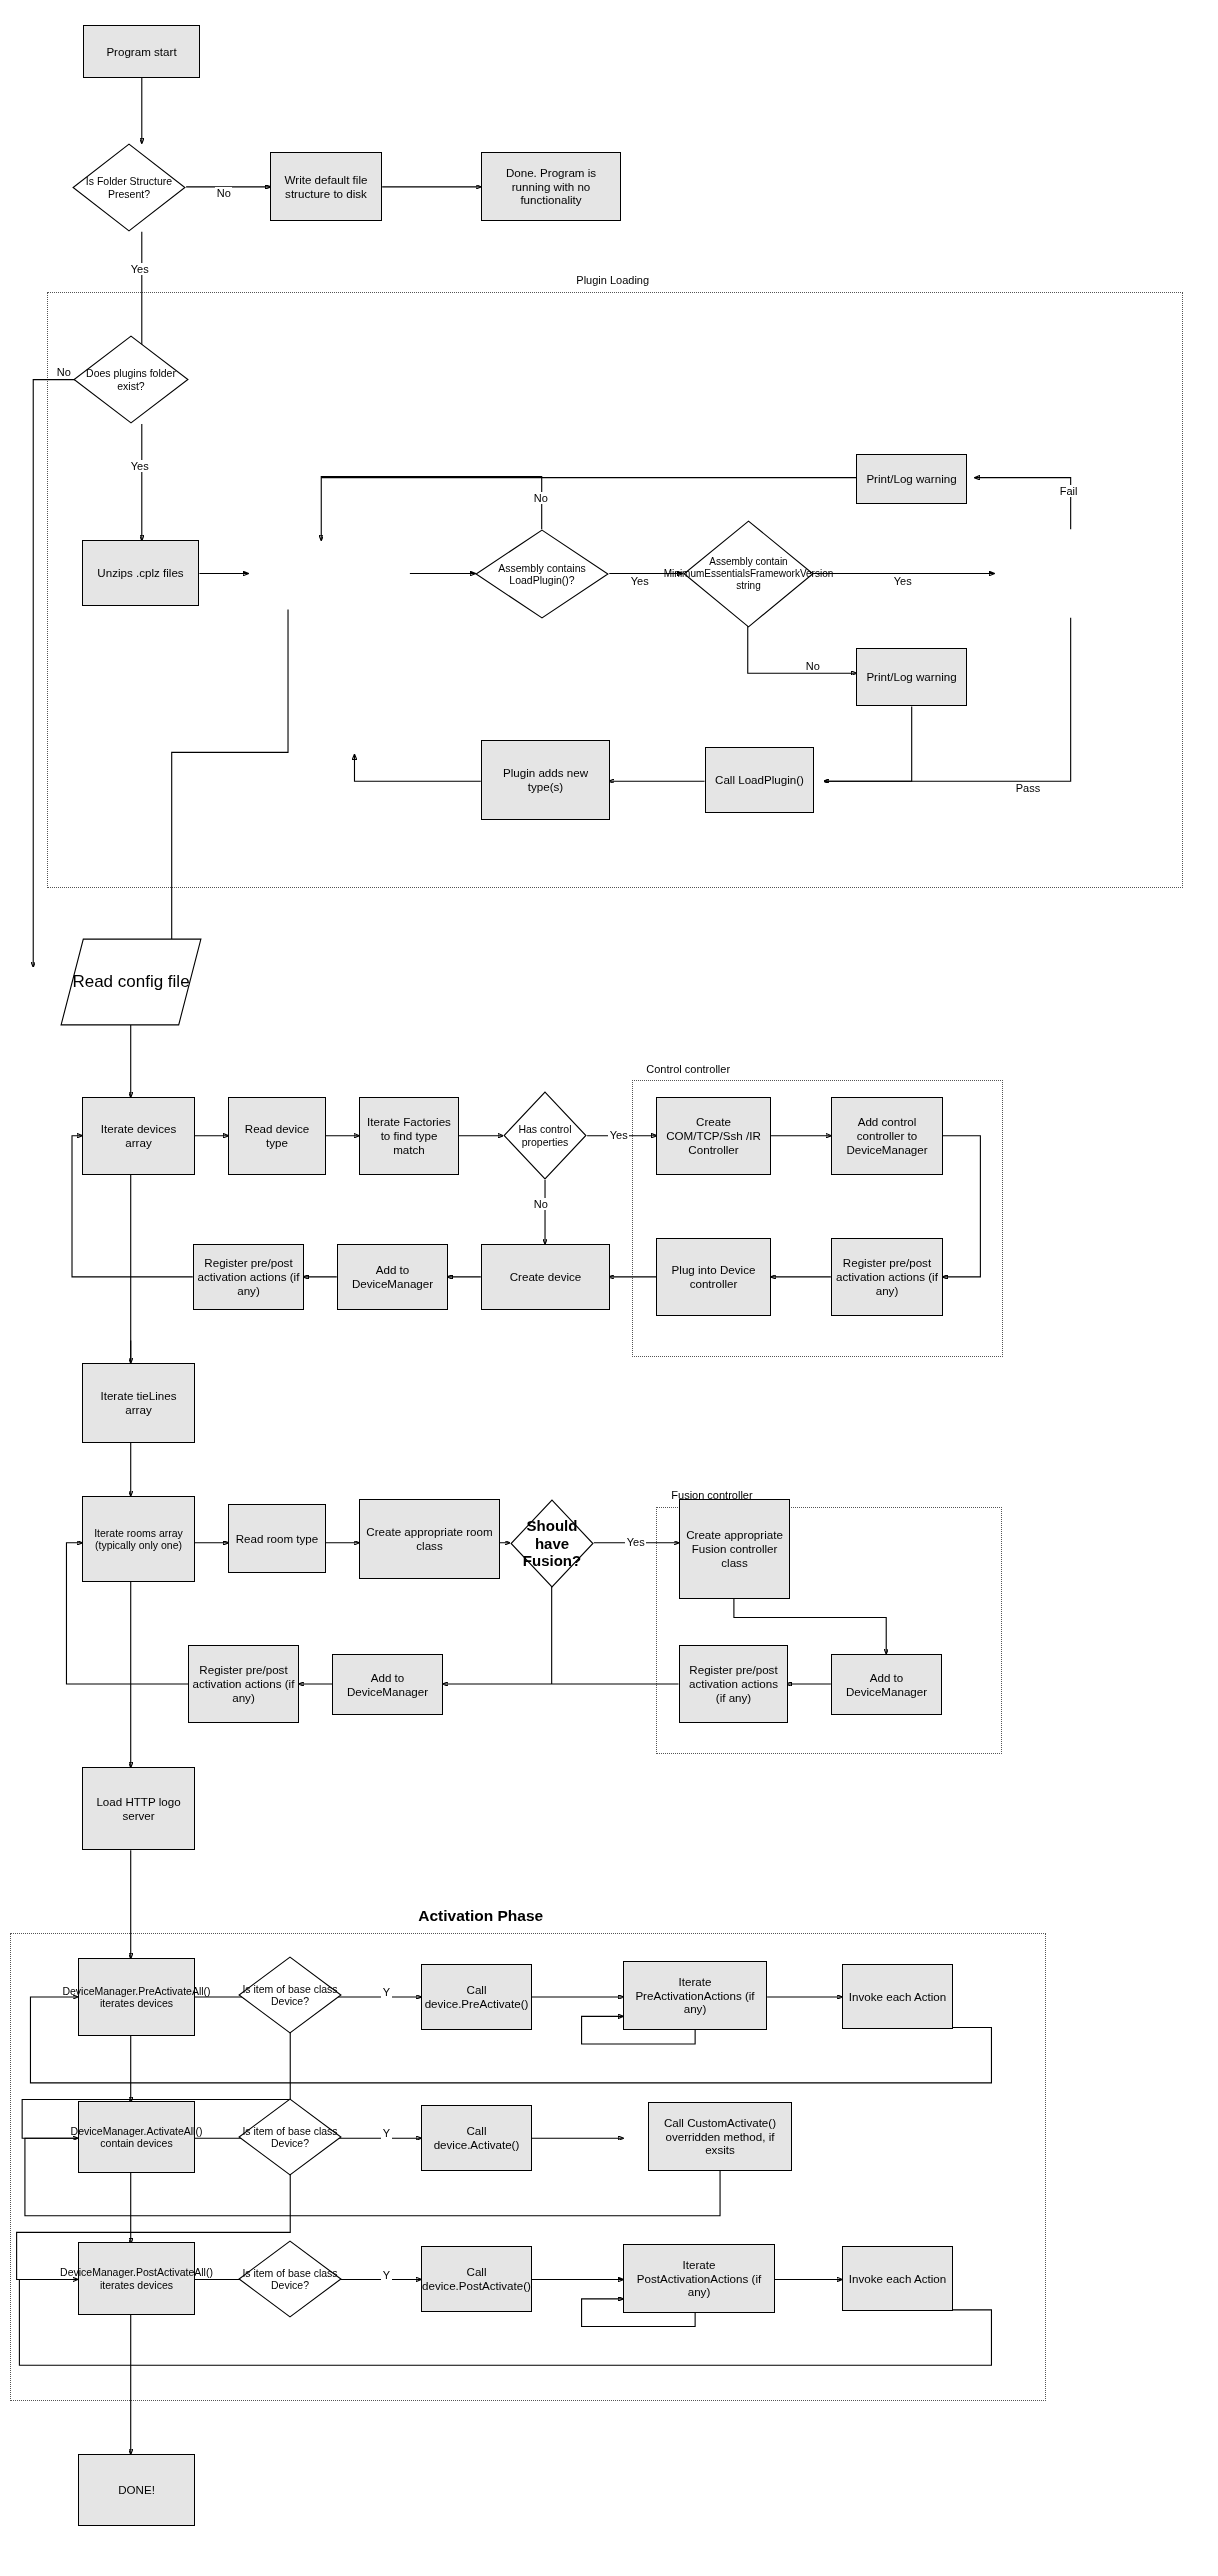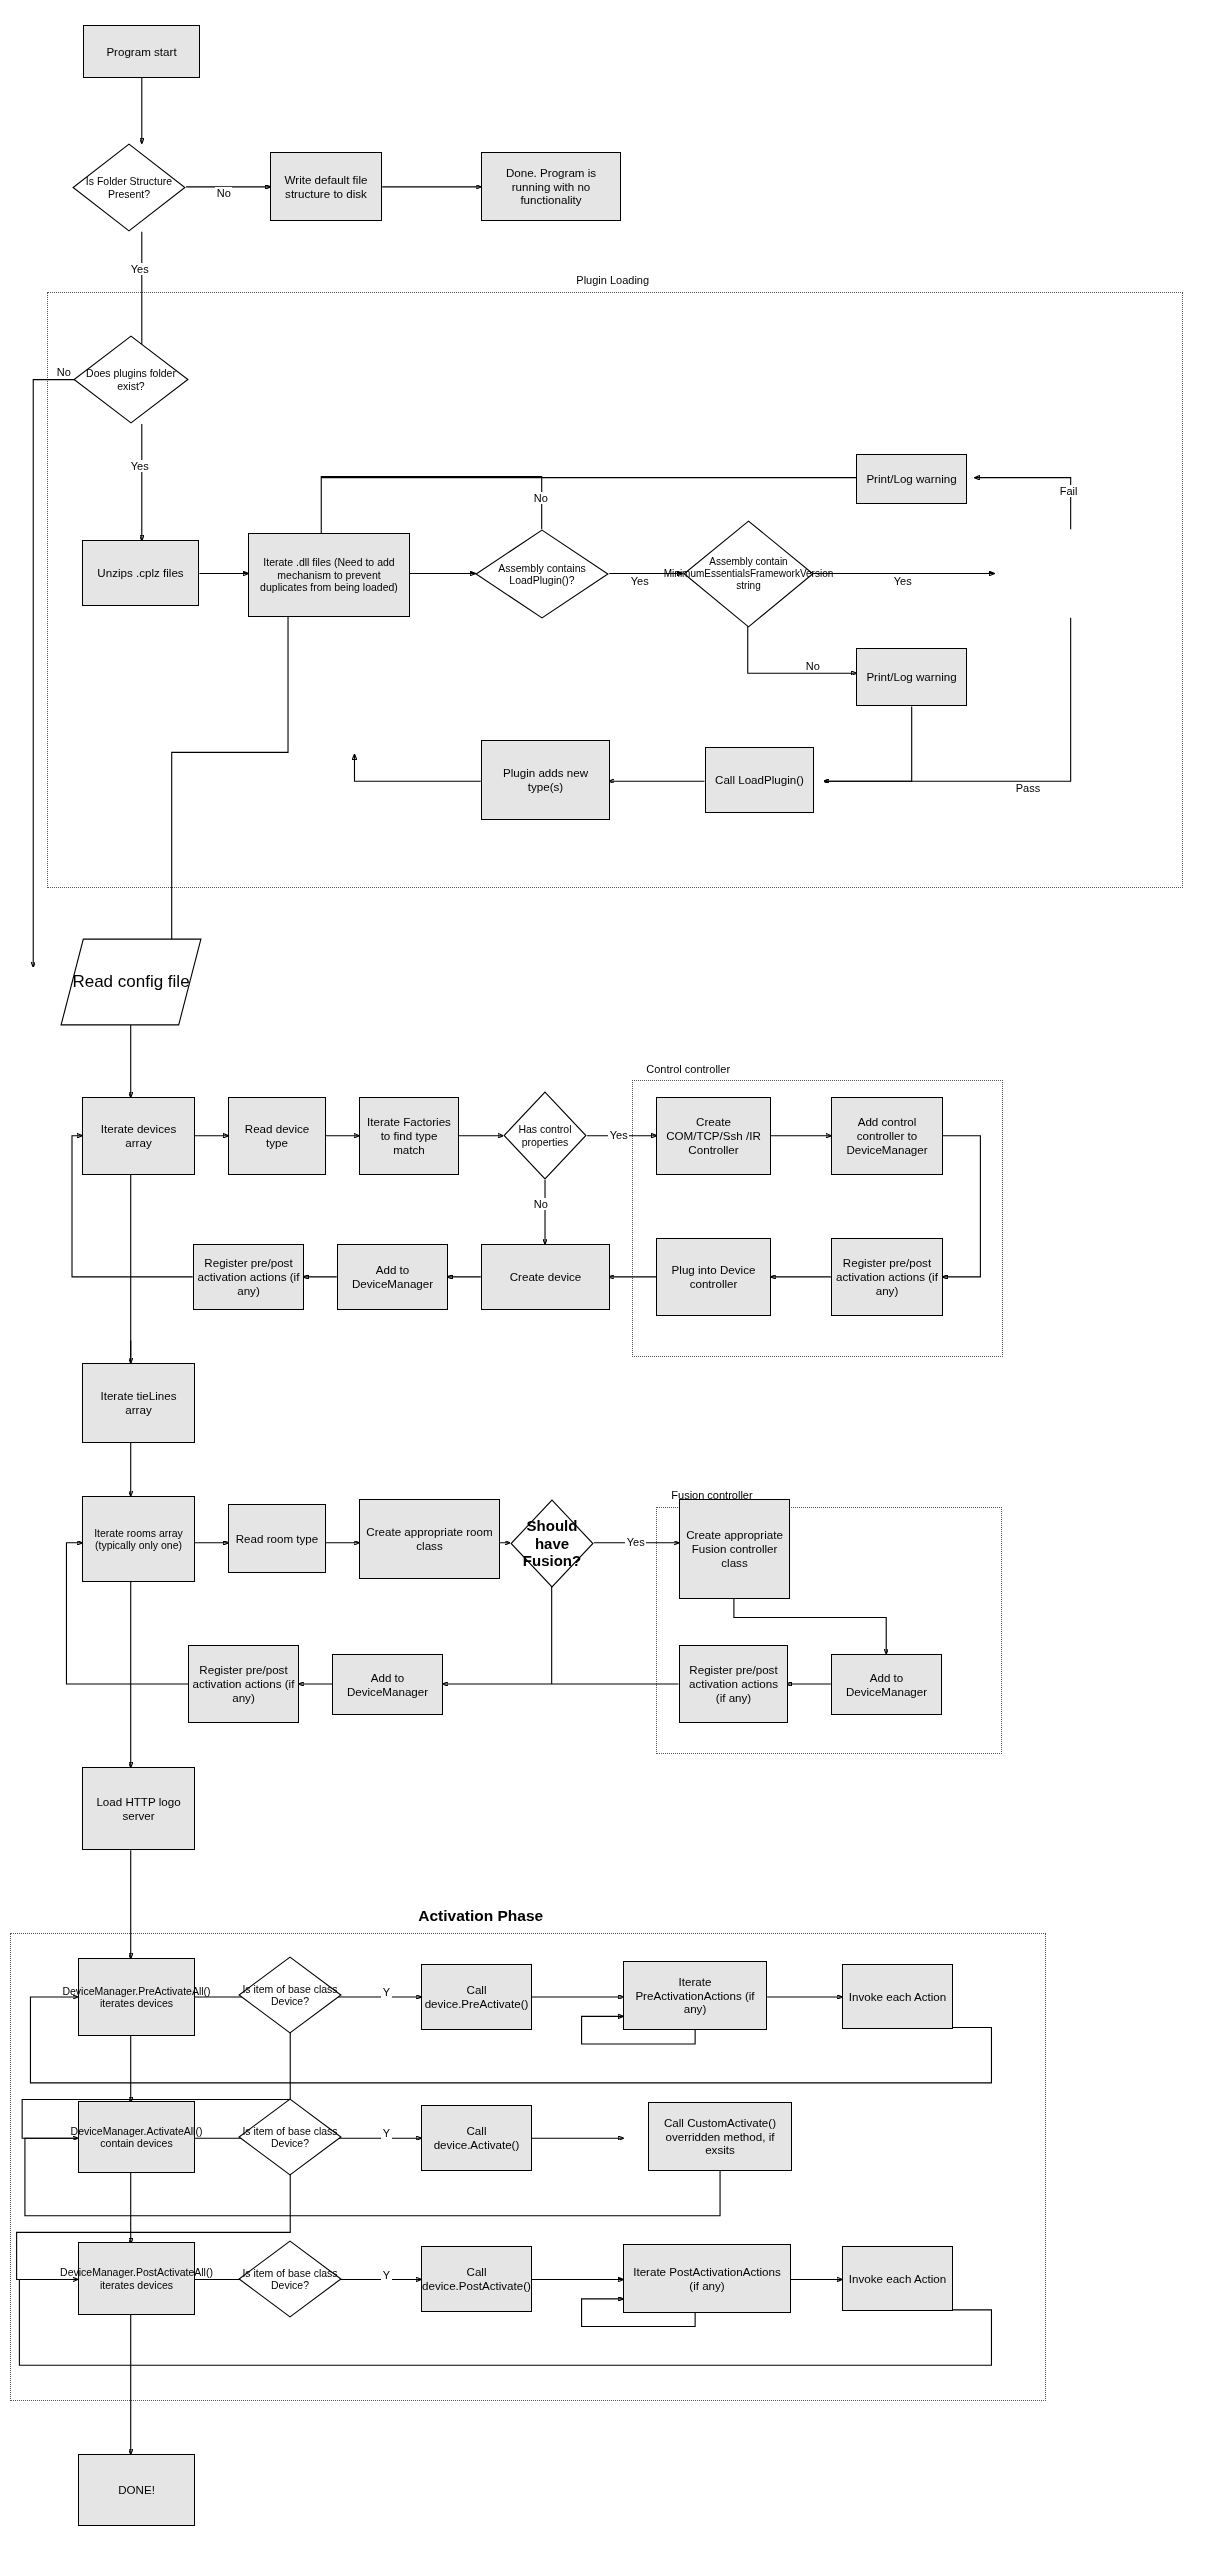--- a/index.html
+++ b/index.html
@@ -186,21 +186,20 @@
   <div class="node" style="left:481px;top:152px;width:140px;height:69px;">Done.  Program is running with no functionality</div>
 
   <div class="diamond" style="left:73px;top:335px;width:116px;height:89px;">
     <svg class="dshape" viewBox="0 0 210 160" preserveAspectRatio="none">
         <polygon points="105,2 208,80 105,158 2,80" fill="#fff" stroke="#000" stroke-width="2"></polygon>
       </svg>
     <div class="dlabel" style="font-size:10.5px;">Does plugins folder exist?</div>
   </div>
 
   <div class="node" style="left:82px;top:540px;width:117px;height:66px;">Unzips .cplz files</div>
-  <div class="node" style="left:248px;top:533px;width:162px;height:84px;font-size:10.5px;">Iterate .dll files (Need to add mechanism to prevent duplicates from being loaded)</div>
 
   <div class="diamond" style="left:475px;top:529px;width:134px;height:90px;">
     <svg class="dshape" viewBox="0 0 242 162" preserveAspectRatio="none">
         <polygon points="121,2 240,81 121,160 2,81" fill="#fff" stroke="#000" stroke-width="2"></polygon>
       </svg>
     <div class="dlabel" style="font-size:10.5px;">Assembly contains LoadPlugin()?</div>
   </div>
 
   <div class="diamond" style="left:683px;top:520px;width:131px;height:108px;">
     <svg class="dshape" viewBox="0 0 236 195" preserveAspectRatio="none">
@@ -286,21 +285,21 @@
   <div class="node" style="left:648px;top:2102px;width:144px;height:69px;">Call CustomActivate() overridden method, if exsits</div>
 
   <div class="node" style="left:78px;top:2242px;width:117px;height:73px;font-size:10.5px;">DeviceManager.PostActivateAll() iterates devices</div>
   <div class="diamond" style="left:238px;top:2240px;width:104px;height:78px;">
     <svg class="dshape" viewBox="0 0 188 140" preserveAspectRatio="none">
         <polygon points="94,2 186,70 94,138 2,70" fill="#fff" stroke="#000" stroke-width="2"></polygon>
       </svg>
     <div class="dlabel" style="font-size:10.5px;padding:0 4.4px;">Is item of base class Device?</div>
   </div>
   <div class="node" style="left:421px;top:2246px;width:111px;height:66px;">Call device.PostActivate()</div>
-  <div class="node" style="left:623px;top:2244px;width:168px;height:69px;">Iterate PostActivationActions (if any)</div>
+  <div class="node" style="left:623px;top:2244px;width:152px;height:69px;">Iterate PostActivationActions (if any)</div>
   <div class="node" style="left:842px;top:2246px;width:111px;height:65px;">Invoke each Action</div>
 
   <div class="node" style="left:78px;top:2454px;width:117px;height:72px;">DONE!</div>
 
   <div class="edgelabel" style="left:215px;top:187px;">No</div>
   <div class="edgelabel" style="left:129px;top:263px;">Yes</div>
   <div class="edgelabel" style="left:55px;top:366px;">No</div>
   <div class="edgelabel" style="left:129px;top:460px;">Yes</div>
   <div class="edgelabel" style="left:532px;top:492px;">No</div>
   <div class="edgelabel" style="left:629px;top:575px;">Yes</div>

